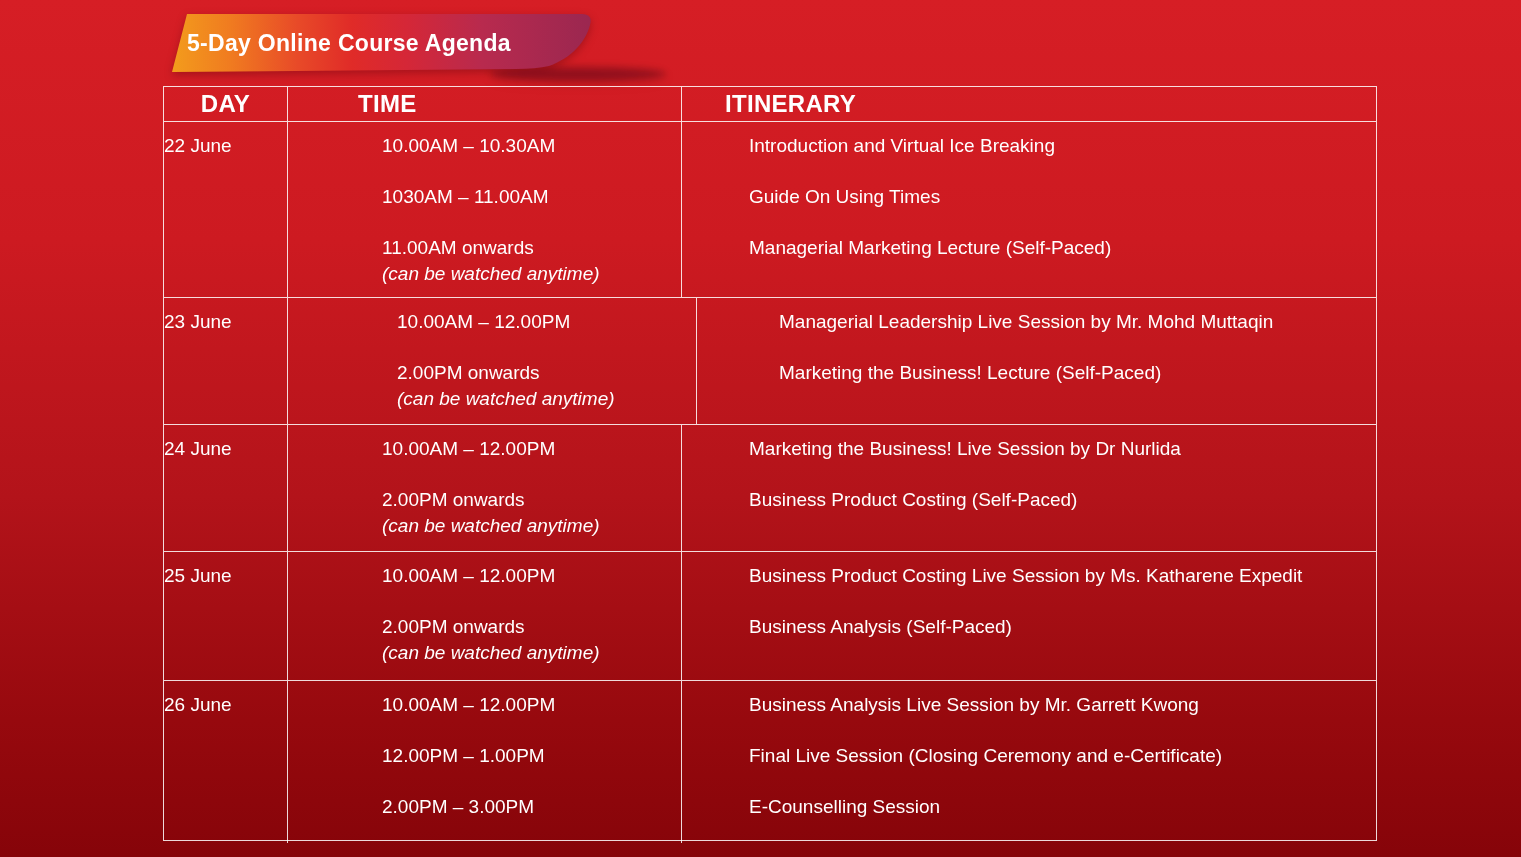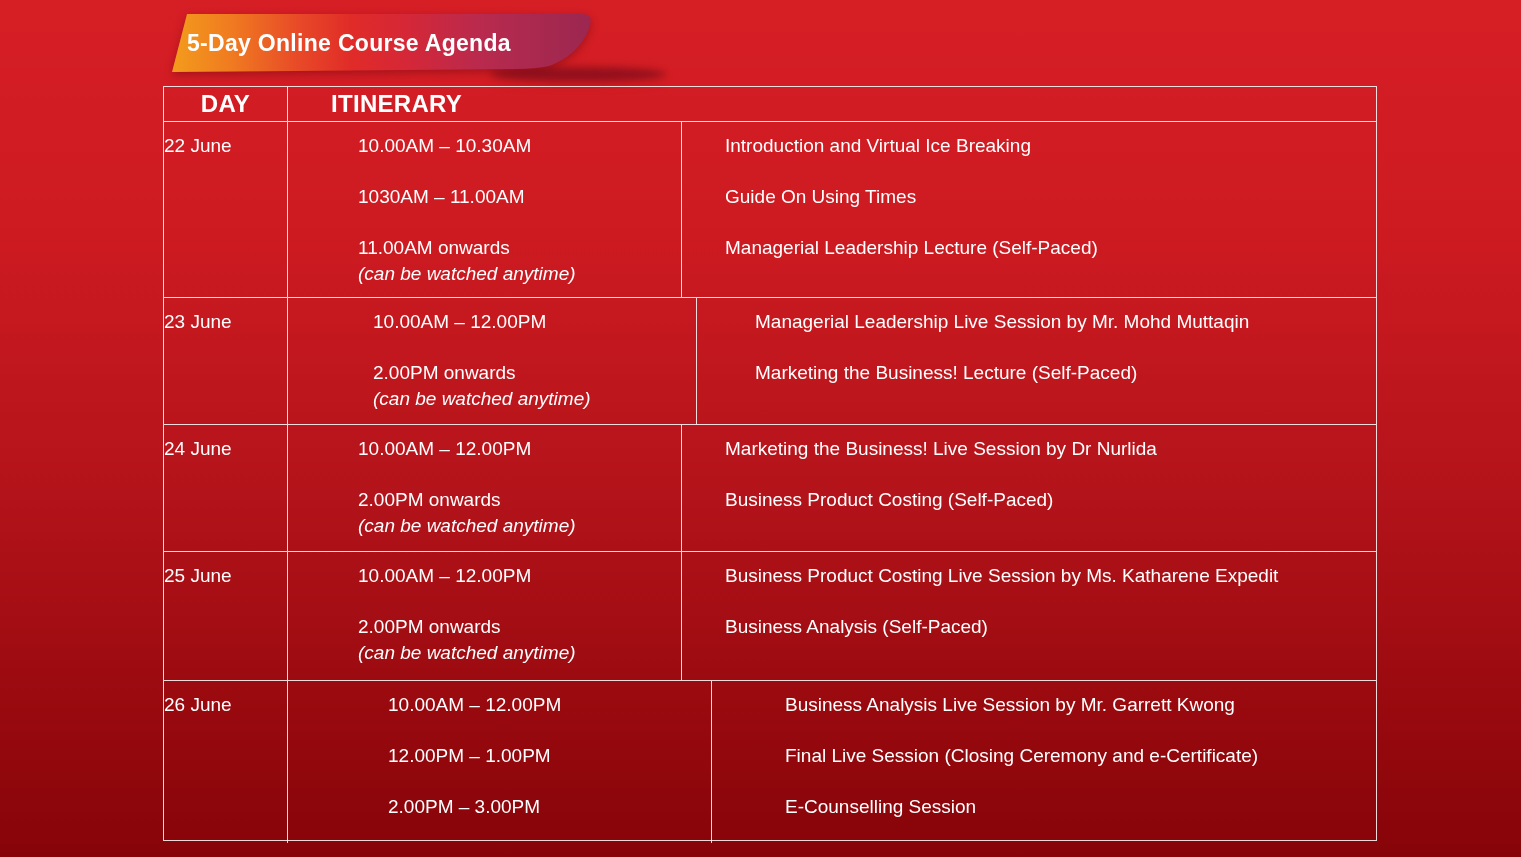--- a/index.html
+++ b/index.html
@@ -41,28 +41,28 @@
   .h-day{ width:124px; text-align:center; border-right:1px solid var(--line); height:100%; display:flex; align-items:center; justify-content:center; }
   .h-time{ width:394px; padding-left:70px; border-right:1px solid var(--line); height:100%; display:flex; align-items:center; }
   .h-itin{ flex:1; padding-left:43px; height:100%; display:flex; align-items:center; }
 
   .agenda-row{ display:flex; border-bottom:1px solid var(--line); }
   .agenda-row:last-child{ border-bottom:none; }
   .agenda-row:nth-of-type(1){ min-height:170px; }
   .agenda-row:nth-of-type(2){ min-height:127px;gap:15px; }
   .agenda-row:nth-of-type(3){ min-height:127px; }
   .agenda-row:nth-of-type(4){ min-height:129px; }
-  .agenda-row:nth-of-type(5){ min-height:162px;gap:30px; }
+  .agenda-row:nth-of-type(5){ min-height:162px; }
 
   .cell{ padding-top:11px; padding-bottom:10px; }
   .day-cell{ width:124px; text-align:left; border-right:1px solid var(--line); }
   .time-cell{ width:394px; padding-left:70px; border-right:1px solid var(--line); }
   .itin-cell{ flex:1; padding-left:43px; }
 
-  .slot{ min-height:51px; }
+  .slot{ min-height:51px;margin-left:24px; }
   .slot:last-child{ min-height:0; }
   .note{ font-style:italic; }
 </style>
 </head>
 <body>
 
 <div class="banner">
   <svg viewBox="0 0 530 86" preserveAspectRatio="none">
     <defs>
       <linearGradient id="ribbonGrad" x1="0" y1="0" x2="1" y2="0">
@@ -80,20 +80,21 @@
     </defs>
     <ellipse cx="420" cy="68" rx="88" ry="7" fill="#3f0016" opacity="0.38" filter="url(#blurSoft)"></ellipse>
     <path d="M29,8 L424,8 Q435,8 432,19 C428,35 414,52 391,60 Q378,63 358,63 L14,66 Z" fill="url(#ribbonGrad)"></path>
   </svg>
   <div class="banner-title">5-Day Online Course Agenda</div>
 </div>
 
 <div class="agenda">
   <div class="agenda-header">
     <div class="h-day">DAY</div>
+    <div class="h-time">TIME</div>
     <div class="h-itin">ITINERARY</div>
   </div>
   <div id="agenda-body">
       <div class="agenda-row">
         <div class="cell day-cell">22 June</div>
         <div class="cell time-cell">
           <div class="slot">
             <div class="time-line">10.00AM – 10.30AM</div>
           </div>
           <div class="slot">
@@ -105,21 +106,21 @@
           </div>
         </div>
         <div class="cell itin-cell">
           <div class="slot">
             <div class="activity-line">Introduction and Virtual Ice Breaking</div>
           </div>
           <div class="slot">
             <div class="activity-line">Guide On Using Times</div>
           </div>
           <div class="slot">
-            <div class="activity-line">Managerial Leadership Lecture (Self-Paced)</div>
+            <div class="activity-line">Managerial Marketing Lecture (Self-Paced)</div>
           </div>
         </div>
       </div>
       <div class="agenda-row">
         <div class="cell day-cell">23 June</div>
         <div class="cell time-cell">
           <div class="slot">
             <div class="time-line">10.00AM – 12.00PM</div>
           </div>
           <div class="slot">

